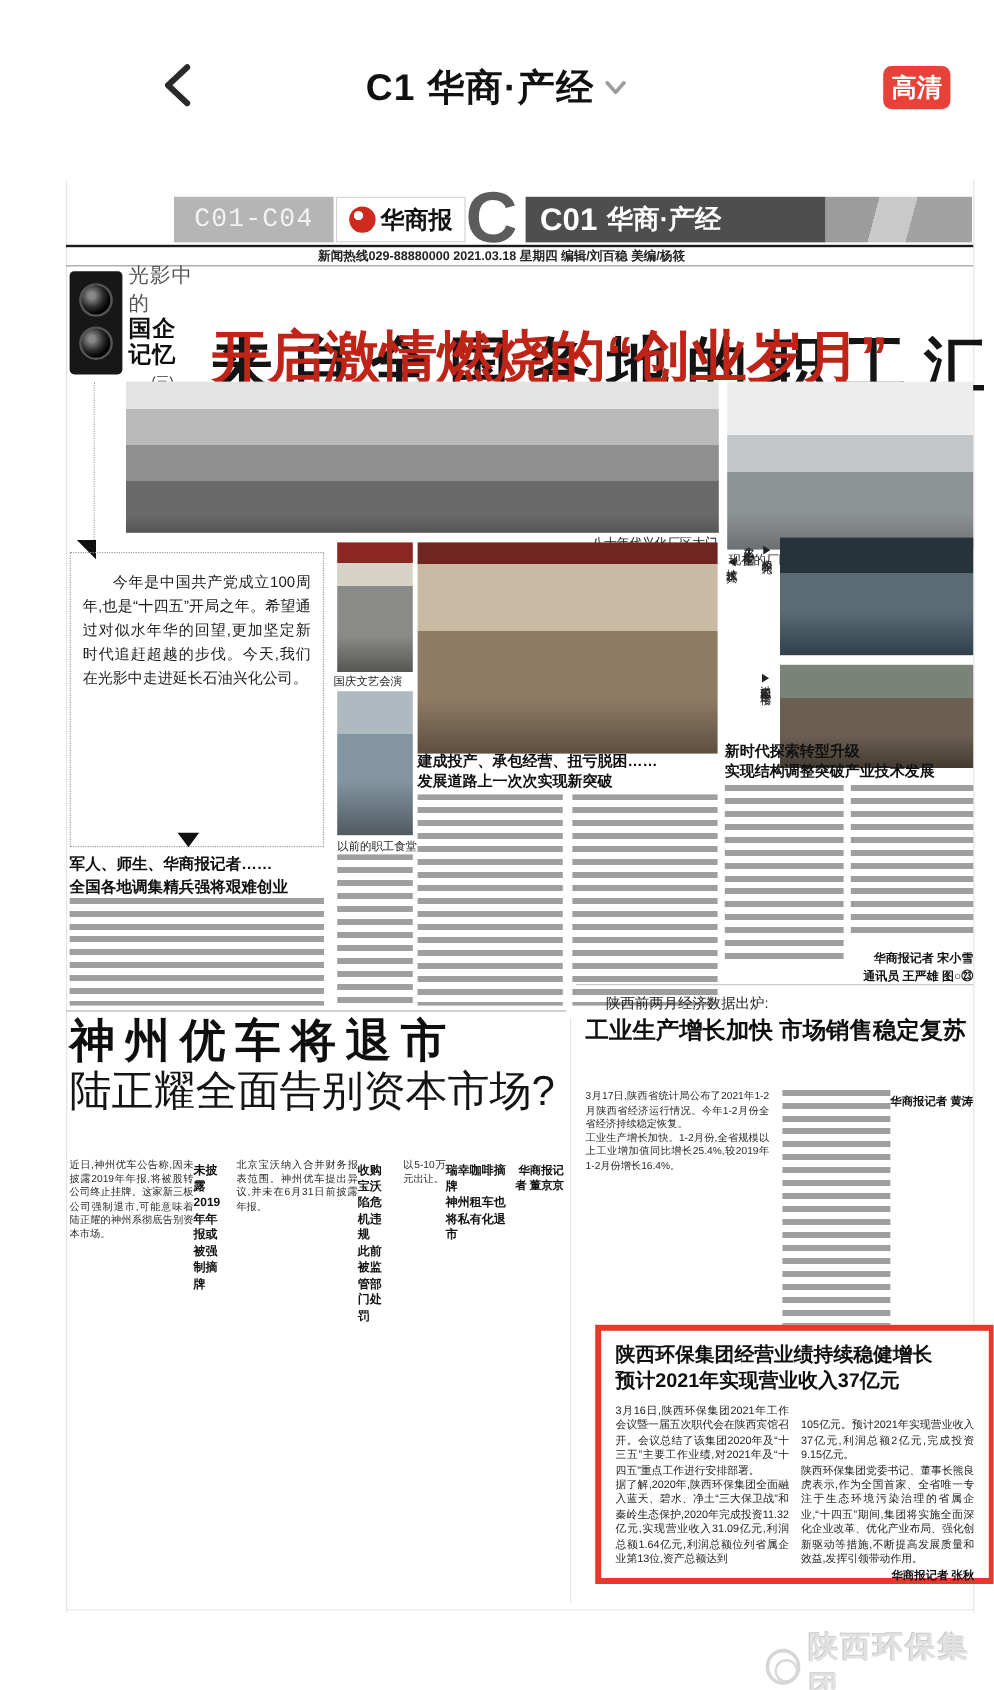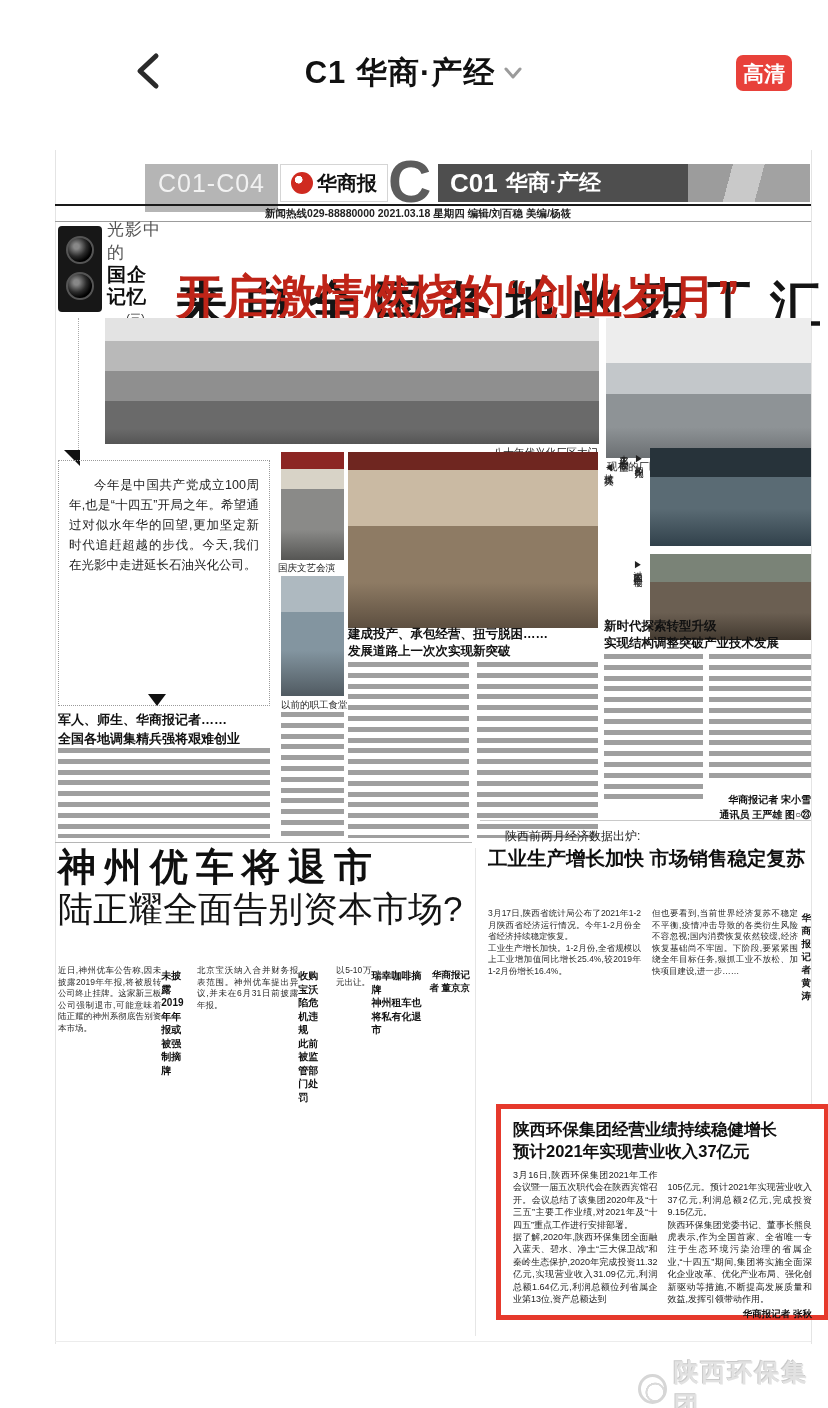--- a/index.html
+++ b/index.html
@@ -9,22 +9,22 @@
   
   #back-btn{left:126px;top:48px;width:46px;height:46px;cursor:pointer;}
   #title-wrap{left:184px;top:52px;width:460px;height:44px;text-align:center;white-space:nowrap;}
   #title-wrap .t{font-size:31px;font-weight:700;color:#111;letter-spacing:1px;vertical-align:middle;}
   #title-wrap svg{vertical-align:middle;margin-left:8px;}
   #hd-btn{left:736px;top:55px;width:56px;height:36px;background:#e8413a;border-radius:7px;
           color:#fff;font-size:21px;font-weight:700;text-align:center;line-height:37px;cursor:pointer;}
   
   .edge{background:#e4e4e4;}
   
-  #mh-range{left:145px;top:164px;width:133px;height:48px;background:#b5b5b5;color:#f2f2f2;
-            font-size:25px;text-align:center;line-height:38px;letter-spacing:1px;}
+  #mh-range{left:145px;top:164px;width:133px;height:38px;background:#b5b5b5;color:#f2f2f2;
+            font-size:22px;text-align:center;line-height:38px;letter-spacing:1px;font-family:Liberation Mono, monospace;}
   #mh-brand{left:280px;top:164px;width:108px;height:38px;background:#fff;border:1px solid #d5d5d5;
             display:flex;align-items:center;justify-content:center;gap:4px;box-sizing:border-box;}
   #mh-brand .logo{width:22px;height:22px;border-radius:50%;
             background:radial-gradient(circle at 35% 35%, #fff 18%, #cf2a20 20%);}
   #mh-brand .bt{font-size:20px;font-weight:900;color:#111;}
   #mh-bigc{left:388px;top:152px;font-size:60px;font-weight:900;color:#5c5c5c;line-height:60px;}
   #mh-section{left:438px;top:164px;width:250px;height:38px;background:#4e4e4e;color:#fff;
             display:flex;align-items:center;gap:8px;padding-left:12px;box-sizing:border-box;}
   #mh-section .c{font-size:26px;font-weight:800;}
   #mh-section .n{font-size:22px;font-weight:700;}
@@ -256,21 +256,20 @@
 </div>
 
 <div class="abs" id="eco-kicker">陕西前两月经济数据出炉:</div>
 <div class="abs" id="eco-headline">工业生产增长加快 市场销售稳定复苏</div>
 <div class="abs ncol" id="eco-col1">
   <div class="btxt">3月17日,陕西省统计局公布了2021年1-2月陕西省经济运行情况。今年1-2月份全省经济持续稳定恢复。
 工业生产增长加快。1-2月份,全省规模以上工业增加值同比增长25.4%,较2019年1-2月份增长16.4%。</div>
   <div class="greek gfill"></div>
 </div>
 <div class="abs ncol" id="eco-col2">
-  <div class="btxt">但也要看到,当前世界经济复苏不稳定不平衡,疫情冲击导致的各类衍生风险不容忽视;国内消费恢复依然较缓,经济恢复基础尚不牢固。下阶段,要紧紧围绕全年目标任务,狠抓工业不放松、加快项目建设,进一步……</div>
   <div class="greek gfill"></div>
   <div class="colby">华商报记者 黄涛</div>
 </div>
 
 <div class="abs" id="hbox">
   <div class="ht">
     <div>陕西环保集团经营业绩持续稳健增长</div>
     <div>预计2021年实现营业收入37亿元</div>
   </div>
   <div class="cols">

